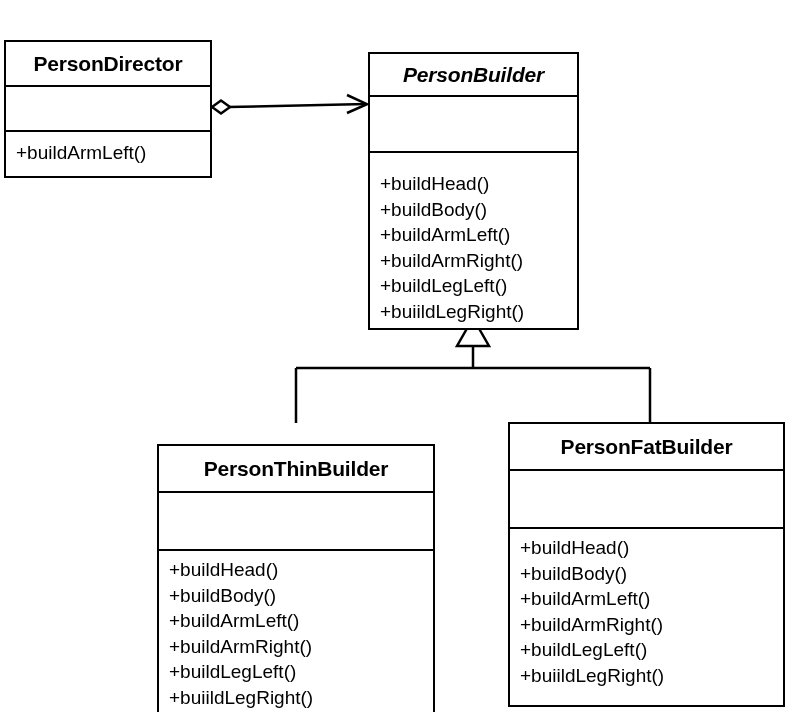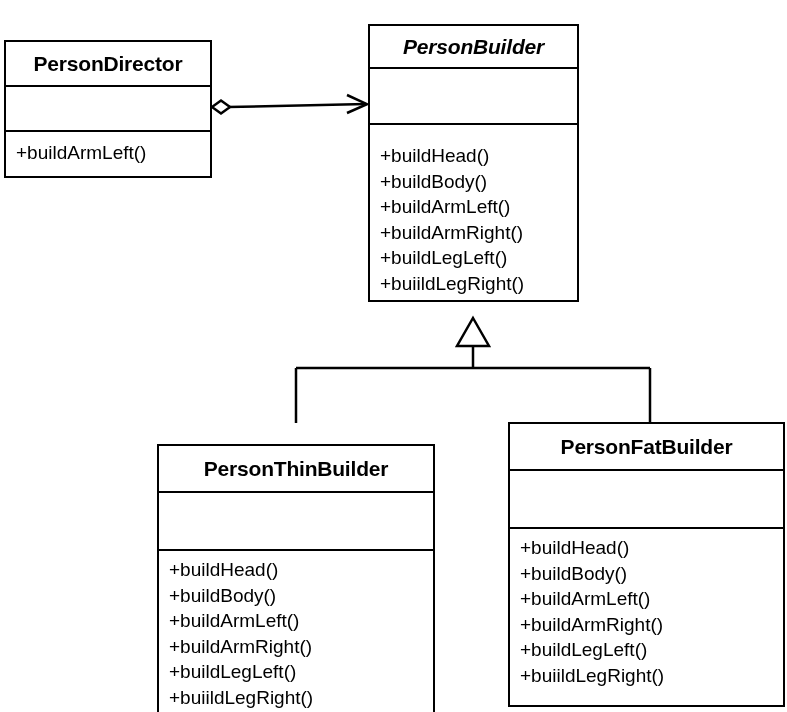--- a/index.html
+++ b/index.html
@@ -63,21 +63,21 @@
 
   
   #class-person-director {
     left: 4px;  top: 40px;  width: 208px; height: 138px;
   }
   #class-person-director .title       { height: 45px; }
   #class-person-director .attributes  { height: 45px; }
   #class-person-director .operations  { padding-top: 8px; }
 
   #class-person-builder {
-    left: 368px; top: 24px; width: 211px; height: 278px; gap: 12px;
+    left: 368px; top: 52px; width: 211px; height: 278px; gap: 12px;
   }
   #class-person-builder .title        { height: 43px; }
   #class-person-builder .attributes   { height: 44px; }
 
   #class-person-thin-builder {
     left: 157px; top: 444px; width: 278px; height: 322px;
   }
   #class-person-fat-builder {
     left: 508px; top: 422px; width: 277px; height: 285px;
   }

